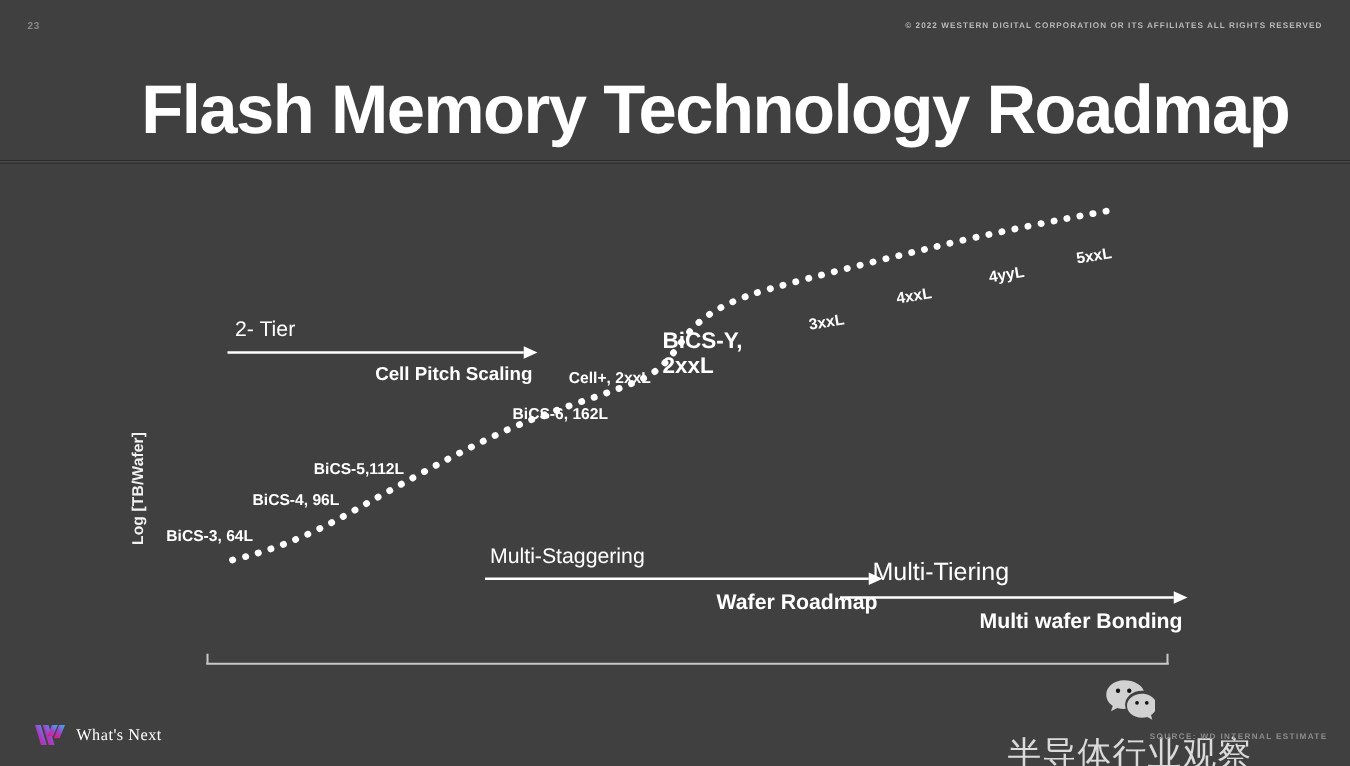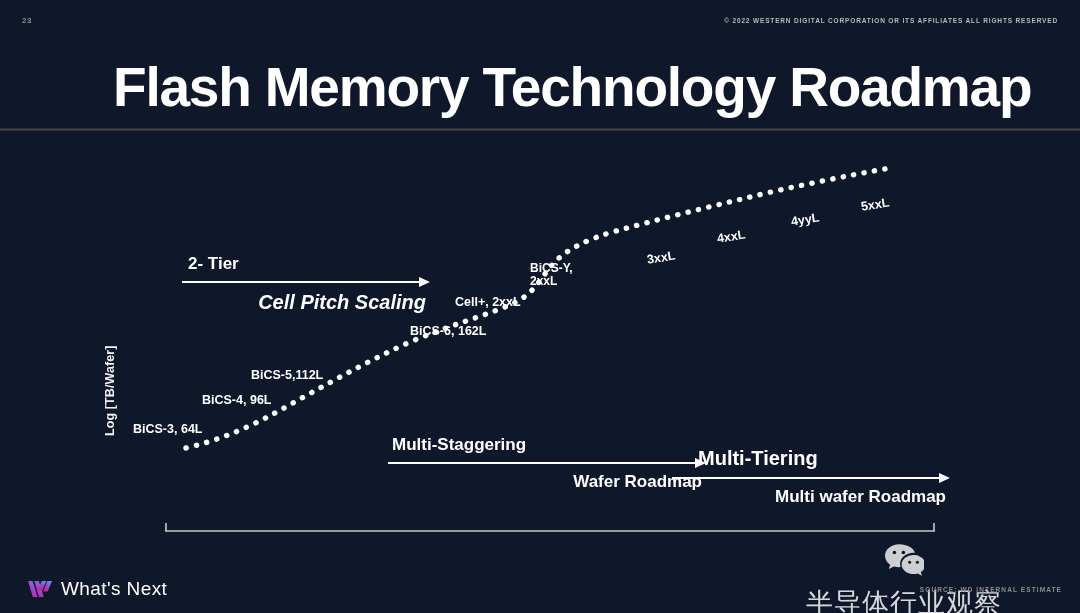--- a/index.html
+++ b/index.html
@@ -14,21 +14,21 @@
     overflow: hidden;
     font-family: "Liberation Sans", sans-serif;
     color: #ffffff;
     position: relative;
   }
 
   
   .slide {
     position: absolute;
     inset: 0;
-    background: #0f172a;
+    background: #404040;
   }
 
   
   .header-bar {
     position: absolute;
     top: 0; left: 0;
     width: 1080px;
     height: 44px;
   }
   .page-number {
@@ -112,21 +112,21 @@
     color: #ffffff;
     white-space: pre;
     line-height: 1.12;
   }
 
   
   .annot {
     position: absolute;
   }
   .annot-top {
-    font-weight: 700;
+    font-weight: 400;
     color: #ffffff;
     white-space: nowrap;
     line-height: 1;
   }
   .annot-bottom {
     font-weight: 700;
     color: #ffffff;
     white-space: nowrap;
     line-height: 1;
     text-align: right;
@@ -159,24 +159,25 @@
     display: flex;
     align-items: center;
     gap: 9px;
   }
   .wd-mark {
     width: 24px;
     height: 20px;
     display: block;
   }
   .whats-next-text {
-    font-size: 19px;
+    font-size: 13px;
     font-weight: 400;
     letter-spacing: .4px;
     color: #ffffff;
+    font-family: Liberation Serif, serif;
   }
 
   .source-note {
     position: absolute;
     right: 18px;
     top: 586px;
     font-size: 6.5px;
     letter-spacing: 1.1px;
     color: #8d8d8d;
     font-weight: 700;
@@ -246,56 +247,56 @@
     <div class="node-label" style="left:133px; top:291px; font-size:12.5px;">BiCS-3, 64L</div>
 
     <div class="node-label" style="left:202px; top:262px; font-size:12.5px;">BiCS-4, 96L</div>
 
     <div class="node-label" style="left:251px; top:237px; font-size:12.5px;">BiCS-5,112L</div>
 
     <div class="node-label" style="left:410px; top:193px; font-size:12.5px;">BiCS-6, 162L</div>
 
     <div class="node-label" style="left:455px; top:164px; font-size:12.5px;">Cell+, 2xxL</div>
 
-    <div class="node-label" style="left:530px; top:131px; font-size:12px;">BiCS-Y,
+    <div class="node-label" style="left:530px; top:131px; font-size:18px;">BiCS-Y,
 2xxL</div>
 
     <div class="node-label" style="left:646px; top:122px; font-size:12.5px; transform:rotate(-9deg); transform-origin:left top;">3xxL</div>
 
     <div class="node-label" style="left:716px; top:101px; font-size:12.5px; transform:rotate(-9deg); transform-origin:left top;">4xxL</div>
 
     <div class="node-label" style="left:790px; top:84px; font-size:12.5px; transform:rotate(-9deg); transform-origin:left top;">4yyL</div>
 
     <div class="node-label" style="left:860px; top:69px; font-size:12.5px; transform:rotate(-9deg); transform-origin:left top;">5xxL</div>
 
     <div class="annot" style="left:182px; top:124px; width:248px;">
       <div class="annot-top" style="font-size:17px; padding-left:6px;">2- Tier</div>
       <div class="annot-arrow" style="margin-top:5px;">
         <div class="shaft" style="width:237px;"></div>
         <div class="head" style="left:237px;"></div>
       </div>
-      <div class="annot-bottom" style="font-size:20px; margin-top:5px; padding-right:4px;font-style:italic;">Cell Pitch Scaling</div>
+      <div class="annot-bottom" style="font-size:15px; margin-top:5px; padding-right:4px;">Cell Pitch Scaling</div>
     </div>
 
     <div class="annot" style="left:388px; top:257px; width:318px;margin-top:48px;">
       <div class="annot-top" style="font-size:17px; padding-left:4px;">Multi-Staggering</div>
       <div class="annot-arrow" style="margin-top:5px;">
         <div class="shaft" style="width:307px;"></div>
         <div class="head" style="left:307px;"></div>
       </div>
       <div class="annot-bottom" style="font-size:17px; margin-top:5px; padding-right:4px;">Wafer Roadmap</div>
     </div>
 
     <div class="annot" style="left:672px; top:317px; width:278px;">
       <div class="annot-top" style="font-size:20px; padding-left:6px;margin-left:20px;">Multi-Tiering</div>
       <div class="annot-arrow" style="margin-top:5px;">
         <div class="shaft" style="width:267px;"></div>
         <div class="head" style="left:267px;"></div>
       </div>
-      <div class="annot-bottom" style="font-size:17px; margin-top:5px; padding-right:4px;">Multi wafer Roadmap</div>
+      <div class="annot-bottom" style="font-size:17px; margin-top:5px; padding-right:4px;">Multi wafer Bonding</div>
     </div>
 
   </div>
 
   <div class="footer-logo">
     <svg class="wd-mark" viewBox="0 0 24 20">
       <defs>
         <linearGradient id="wdGrad" x1="0" y1="1" x2="1" y2="0">
           <stop offset="0%" stop-color="#e6186e"></stop>
           <stop offset="45%" stop-color="#a63cc8"></stop>

